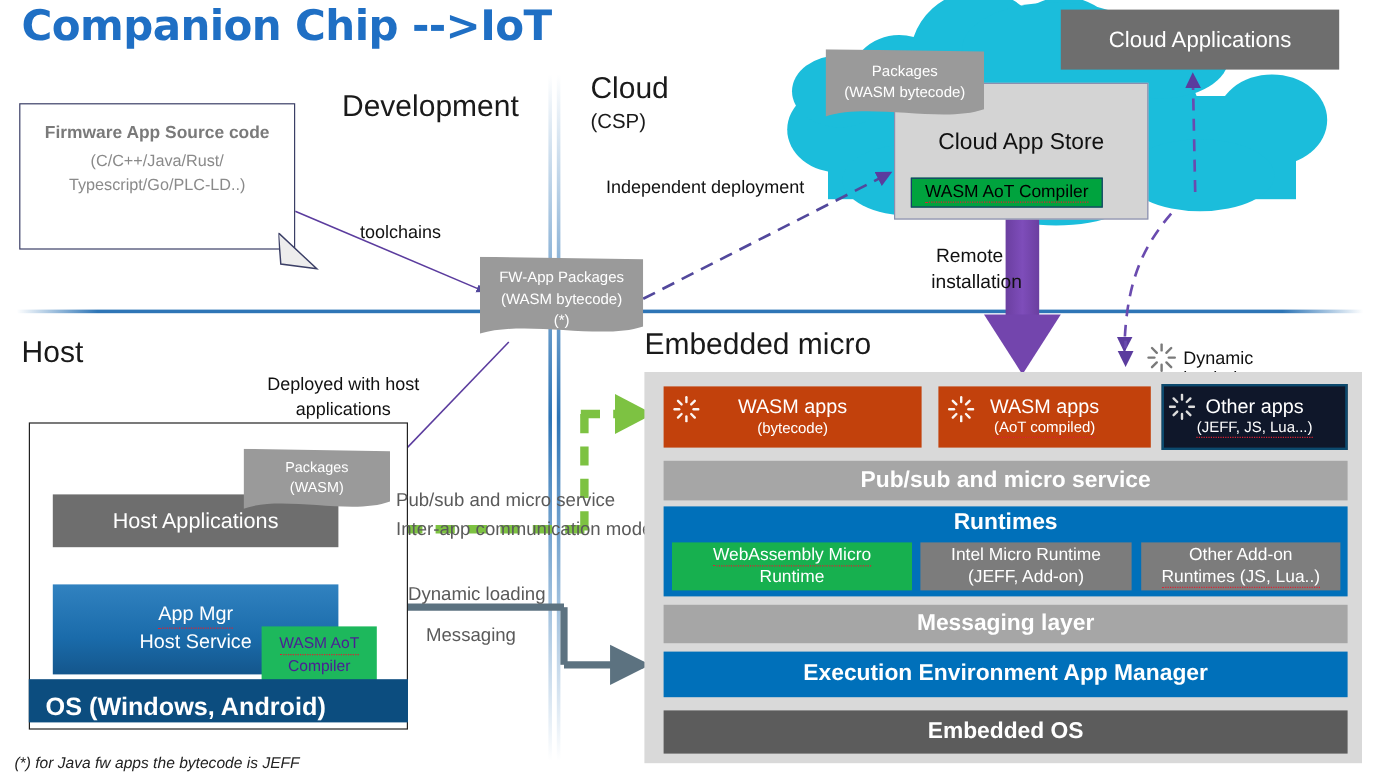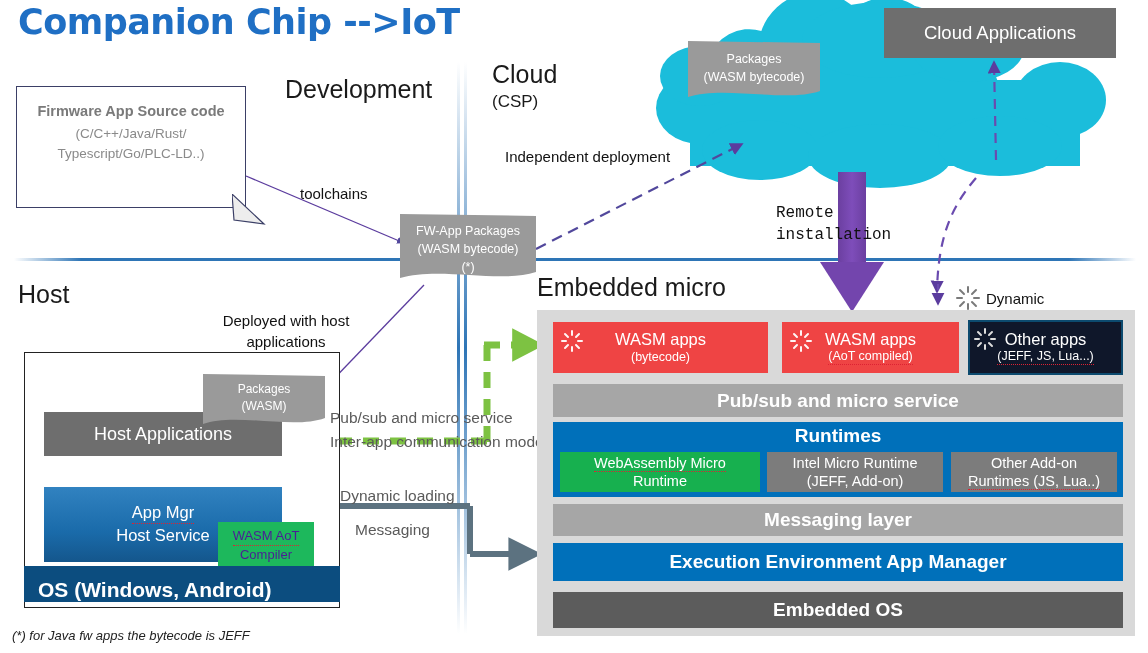--- a/index.html
+++ b/index.html
@@ -46,21 +46,21 @@
   #os-bar{left:24px;top:566px;width:316px;height:36px;background:#0C4D7F;color:#fff;font-size:21px;
           font-weight:bold;display:flex;align-items:flex-end;padding-left:14px;box-sizing:border-box;}
   #footnote{left:12px;top:628px;font-size:13px;font-style:italic;color:#222;}
 
   
   #emb-panel{left:537px;top:310px;width:598px;height:326px;background:#D9D9D9;}
   .row{position:absolute;box-sizing:border-box;display:flex;align-items:center;justify-content:center;color:#fff;}
   .grey-row{background:#A6A6A6;font-weight:bold;font-size:19px;}
   .blue-row{background:#0070BA;font-weight:bold;font-size:19px;}
   .dark-row{background:#5C5C5C;font-weight:bold;font-size:19px;}
-  .app-green{background:#ef4444;color:#fff;}
+  .app-green{background:#c2410c;color:#fff;}
   .app-grey{background:#0f172a;color:#fff;border:2px solid #0c4a6e;}
   .app-cell{position:absolute;box-sizing:border-box;display:flex;flex-direction:column;
             align-items:center;justify-content:center;line-height:1.2;}
   .app-cell .l1{font-size:16.5px;}
   .app-cell .l2{font-size:12.5px;}
   .rt-cell{position:absolute;box-sizing:border-box;display:flex;align-items:center;justify-content:center;
            text-align:center;font-size:14.5px;color:#fff;line-height:1.25;font-weight:normal;}
   .rt-green{background:#17B04F;}
   .rt-grey{background:#7C7C7C;}
 
@@ -205,32 +205,38 @@
       <div>(*)</div>
     </div>
   </div>
 
   <div class="abs lbl" style="left:505px;top:148px;font-size:15px;">Independent deployment</div>
 
   <div class="abs" id="cloud-apps">
     <span>Cloud Applications</span>
   </div>
 
+  <div class="abs" id="app-store">
+    <div id="app-store-title">Cloud App Store</div>
+    <div id="aot-cloud">
+      <span class="u-red">WASM AoT Compiler</span>
+    </div>
+  </div>
 
   <div class="abs" style="left:688px;top:41px;width:132px;height:62px;">
     <svg style="position:absolute;left:0;top:0;width:132px;height:62px;">
       <path d="M0,0 L132,2 L132,50 C98,62 36,44 0,56 z" fill="#9A9A9A"></path>
     </svg>
     <div style="position:relative;z-index:2;text-align:center;color:#fff;font-size:12.5px;padding-top:9px;line-height:1.45;">
       <div>Packages</div>
       <div>(WASM bytecode)</div>
     </div>
   </div>
 
-  <div class="abs lbl" style="left:776px;top:203px;font-size:16px;text-align:left;width:60px;line-height:1.35;font-family:Liberation Mono, monospace;">
+  <div class="abs lbl" style="left:776px;top:203px;font-size:16px;text-align:right;width:60px;line-height:1.35;">
     <div>Remote</div>
     <div>installation</div>
   </div>
 
   <svg class="abs" style="left:956px;top:286px;width:24px;height:24px;">
     <g stroke="#7a7a7a" stroke-width="2" stroke-linecap="round">
       <line x1="12" y1="1" x2="12" y2="6"></line>
         <line x1="12" y1="18" x2="12" y2="23"></line>
       <line x1="1" y1="12" x2="6" y2="12"></line>
         <line x1="18" y1="12" x2="23" y2="12"></line>

